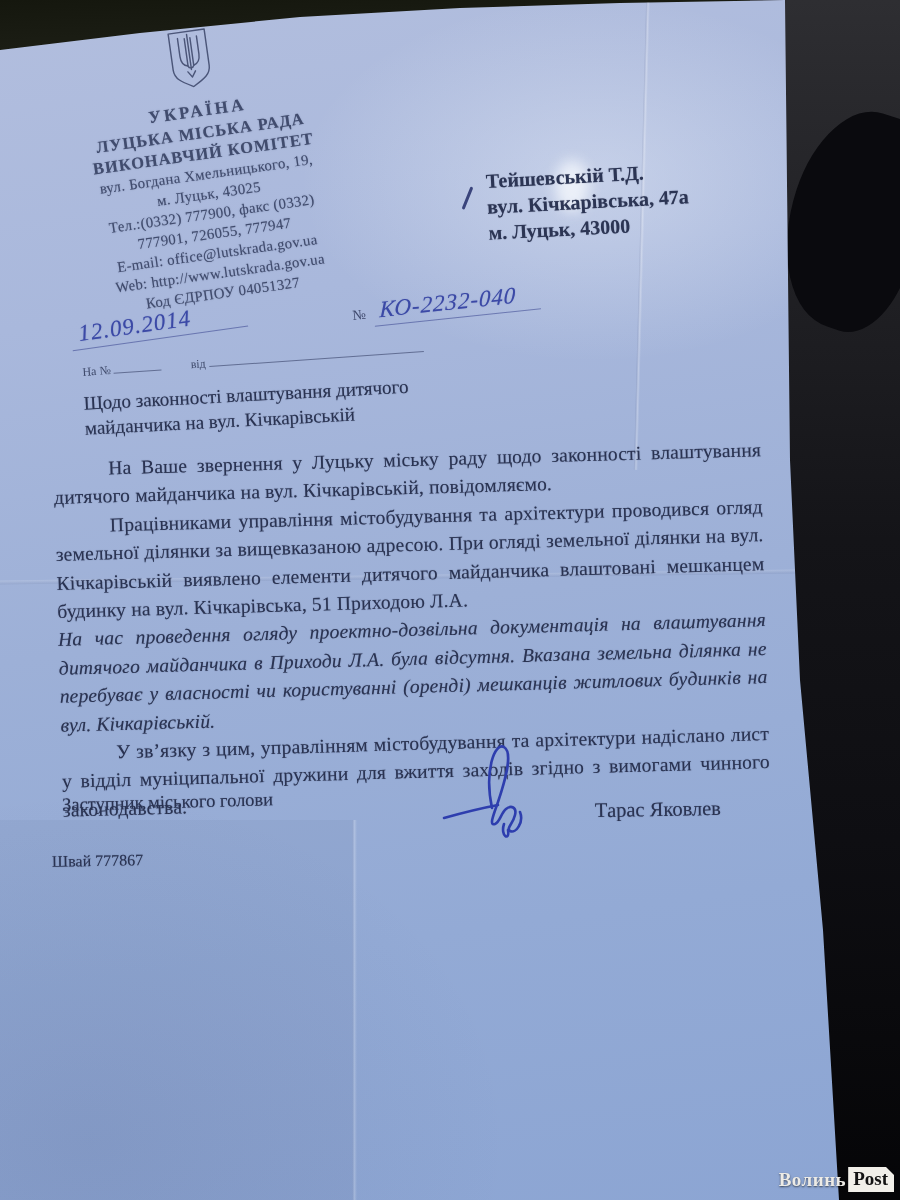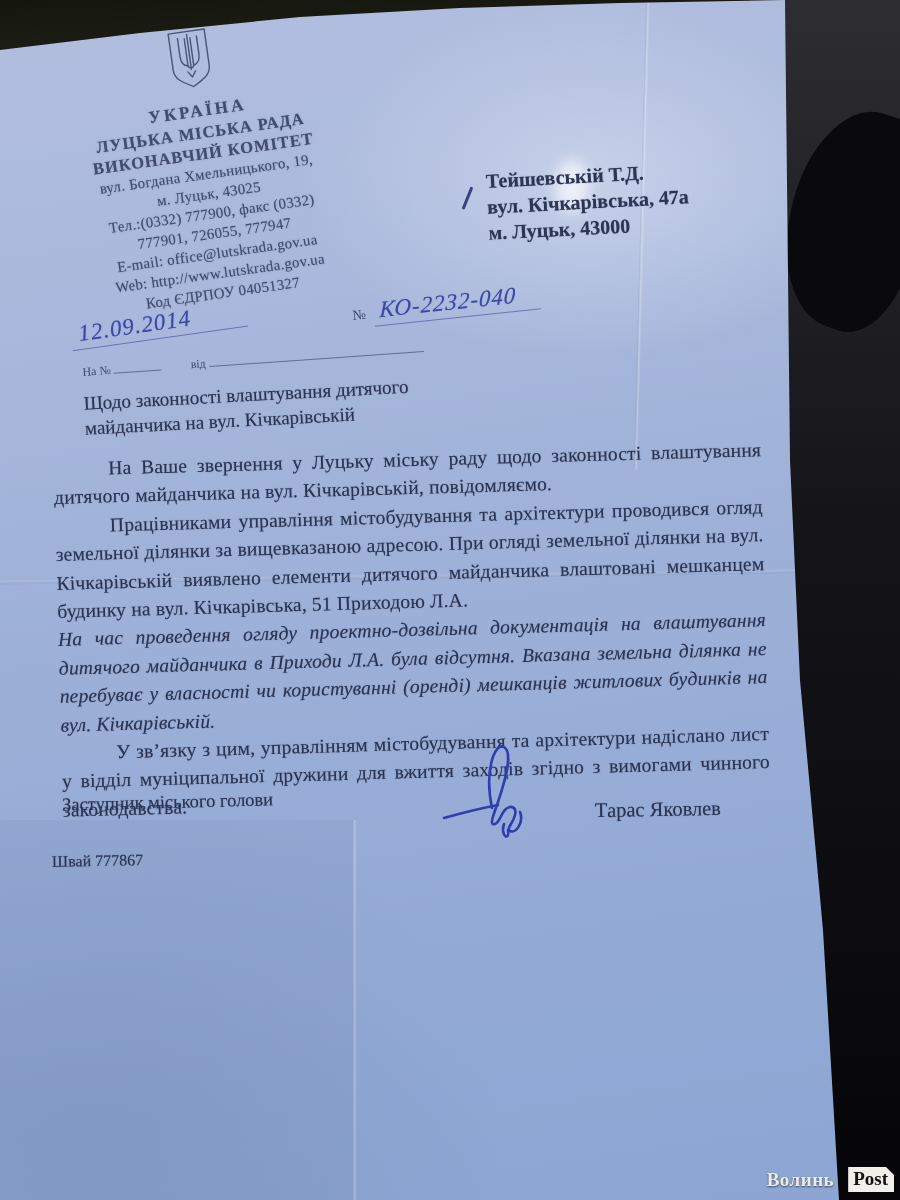--- a/index.html
+++ b/index.html
@@ -65,21 +65,21 @@
   .ind{text-indent:55px;}
   .ital{font-style:italic;}
   .sig-title{position:absolute;left:62px;top:792px;transform:rotate(-1.5deg);font-size:18.5px;}
   .sig-name{position:absolute;left:595px;top:798px;transform:rotate(-1deg);font-size:20.5px;}
   .sig-ink{position:absolute;left:438px;top:736px;width:125px;height:108px;}
   .executor{position:absolute;left:52px;top:852px;transform:rotate(-1deg);font-size:16px;}
   
   .watermark{position:absolute;right:6px;bottom:8px;display:flex;align-items:center;
     font-family:"Liberation Serif","DejaVu Serif",serif;font-weight:bold;font-size:19px;}
   .wm-1{color:#edebe6;text-shadow:0 1px 2px rgba(0,0,0,.6);letter-spacing:.5px;}
-  .wm-2{background:#f1efe9;color:#131313;padding:1px 6px 2px 5px;margin-left:14px;
+  .wm-2{background:#f1efe9;color:#131313;padding:1px 6px 2px 5px;margin-left:2px;
     clip-path:polygon(0 0,calc(100% - 8px) 0,100% 8px,100% 100%,0 100%);}
 </style>
 </head>
 <body>
 
 <div class="photo">
 
   <div class="bg-top"></div>
   <div class="bg-right">
     <div class="bg-blob"></div>

